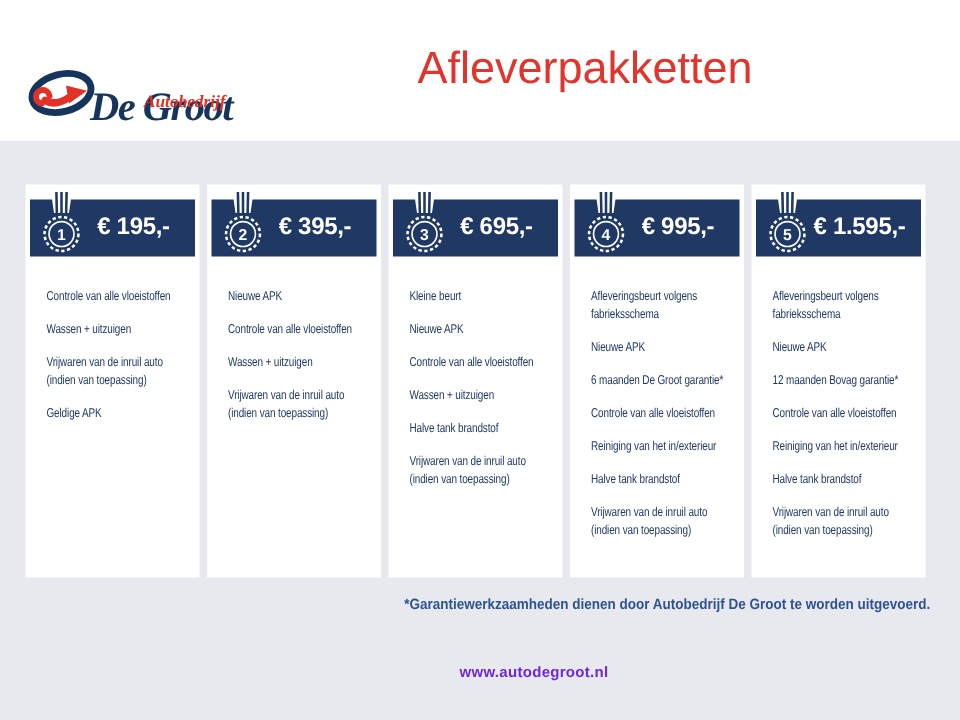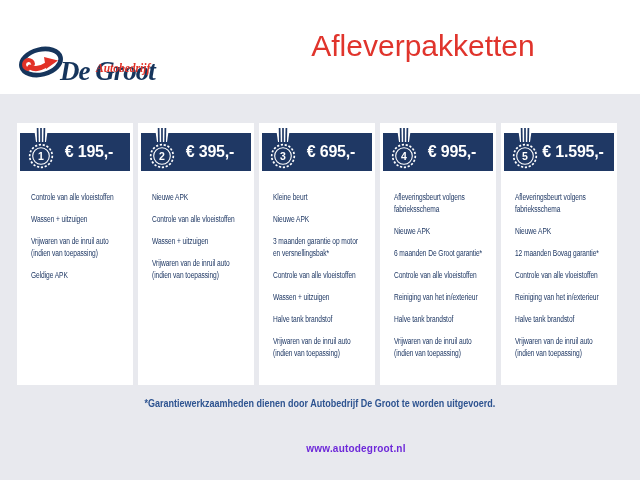--- a/index.html
+++ b/index.html
@@ -8,33 +8,33 @@
   *{margin:0;padding:0;box-sizing:border-box;}
   html,body{width:640px;height:480px;}
   body{font-family:"Liberation Sans",sans-serif;background:#fff;overflow:hidden;}
   .page{position:relative;width:640px;height:480px;background:var(--page_bg);}
   
   .topbar{position:absolute;left:0;top:0;width:640px;height:94px;background:#fff;}
   .logo{position:absolute;left:18px;top:26px;width:170px;height:62px;}
   .emblem{position:absolute;left:0;top:10px;}
   .brand-name{position:absolute;left:42px;top:6px;font-family:"Liberation Serif",serif;font-style:italic;font-weight:700;font-size:27px;color:#16355c;letter-spacing:-1px;white-space:nowrap;margin-top:24px;}
   .brand-sub{position:absolute;left:78px;top:36px;font-family:Liberation Serif, serif;font-style:italic;font-weight:700;font-size:11.5px;color:#e23127;white-space:nowrap;}
-  .page-title{position:absolute;left:390px;top:29px;transform:translateX(-50%);font-size:30px;font-weight:500;color:var(--red);white-space:nowrap;margin-left:33px;}
+  .page-title{position:absolute;left:390px;top:29px;transform:translateX(-50%);font-size:30px;font-weight:500;color:var(--red);white-space:nowrap;}
   
   .cards{position:absolute;left:17px;top:123px;display:flex;gap:5px;}
   .card{width:116px;height:262px;background:var(--card_bg);padding-top:10px;}
   .card-header{position:relative;margin:0 3px;height:38px;background:var(--navy);display:flex;align-items:center;justify-content:center;padding-left:28px;}
   .medal{position:absolute;left:6px;top:-6px;width:30px;height:46px;}
   .price{color:#fff;font-weight:700;font-size:16px;letter-spacing:-0.2px;white-space:nowrap;}
   .features{padding:20px 2px 0 14px;}
   .feature{margin-bottom:10px;}
   .fline{font-size:8.5px;line-height:12px;color:var(--navy);white-space:nowrap;transform:scaleX(0.78);transform-origin:0 50%;letter-spacing:-0.1px;font-weight:400;}
   
   .footnotes{position:absolute;left:0;top:397px;width:640px;text-align:center;}
-  .footnote-line{font-size:10px;line-height:14.5px;color:var(--footnote_blue);font-weight:600;}
+  .footnote-line{font-size:10px;line-height:14.5px;color:var(--footnote_blue);font-weight:600;text-align:right;}
   .footnote-line span{display:inline-block;transform:scaleX(0.9);transform-origin:50% 50%;white-space:nowrap;}
   .site-url{position:absolute;left:0;top:443px;width:640px;text-align:center;font-size:10px;font-weight:700;color:#6d28d9;letter-spacing:0.2px;margin-left:36px;}
 </style>
 </head>
 <body>
 
 <div class="page">
 
   <div class="topbar">
     <div class="logo">
@@ -127,24 +127,20 @@
         <span class="price">€ 695,-</span>
       </div>
       <div class="features">
           <div class="feature">
             <div class="fline">Kleine beurt</div>
           </div>
           <div class="feature">
             <div class="fline">Nieuwe APK</div>
           </div>
           <div class="feature">
-            <div class="fline">3 maanden garantie op motor</div>
-            <div class="fline">en versnellingsbak*</div>
-          </div>
-          <div class="feature">
             <div class="fline">Controle van alle vloeistoffen</div>
           </div>
           <div class="feature">
             <div class="fline">Wassen + uitzuigen</div>
           </div>
           <div class="feature">
             <div class="fline">Halve tank brandstof</div>
           </div>
           <div class="feature">
             <div class="fline">Vrijwaren van de inruil auto</div>

